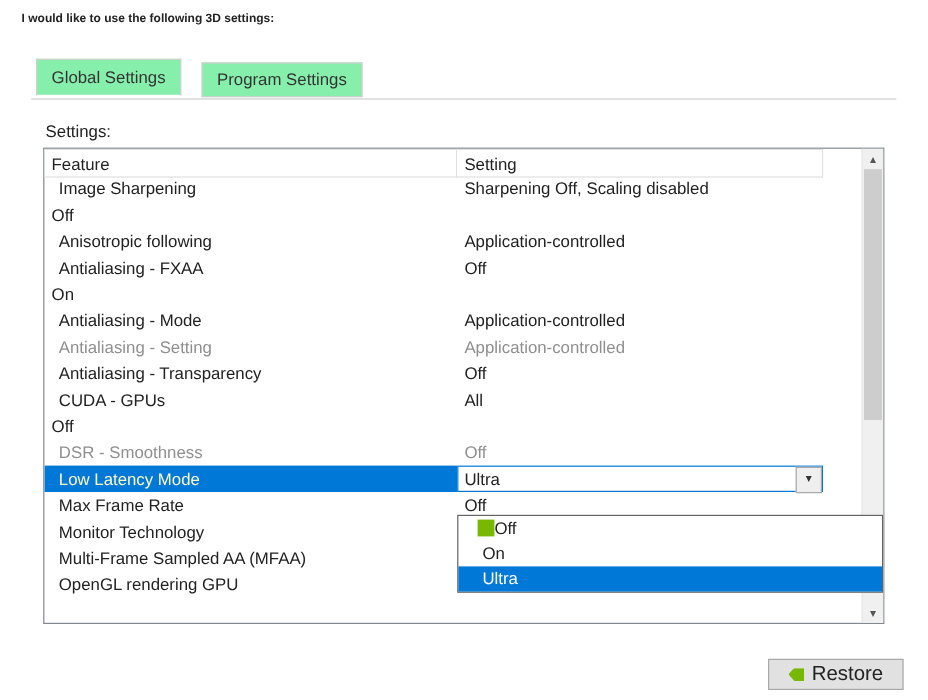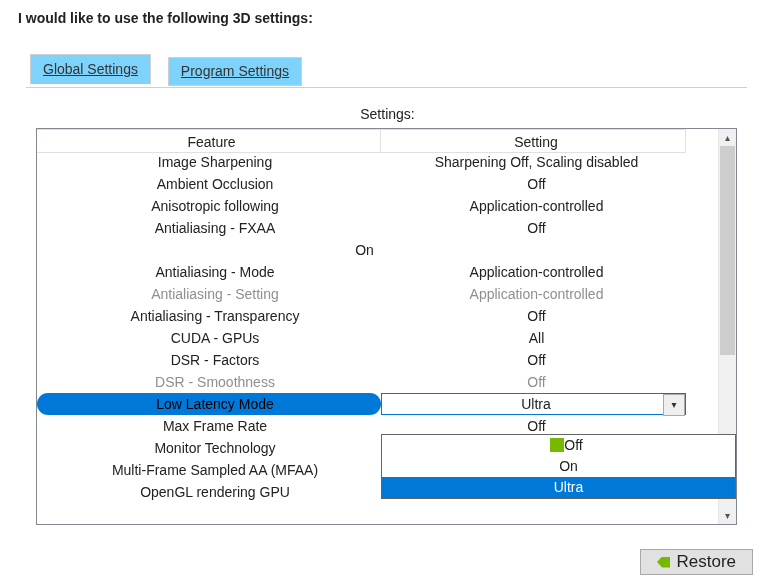--- a/index.html
+++ b/index.html
@@ -1,43 +1,43 @@
 <!DOCTYPE html>
 <html><head>
 <meta charset="utf-8">
 <style>
   html,body{margin:0;padding:0;background:#fff;font-family:"Segoe UI",Tahoma,Arial,sans-serif;font-size:14px;color:#222;}
   .page{width:773px;height:583px;position:relative;box-sizing:border-box;padding:10px 16px 0 16px;}
-  .heading{font-weight:700;font-size:14px;margin:0 0 8px 2px;}
+  .heading{font-weight:700;font-size:10px;margin:0 0 8px 2px;}
   
   .tab-strip{position:relative;height:34px;margin-top:28px;}
   .tab-strip:after{content:"";position:absolute;left:10px;right:10px;bottom:0;height:1px;background:#cfcfcf;z-index:0;}
-  .tab{position:relative;display:inline-block;padding:5px 12px 6px;font-size:14px;background:#7dd3fc;border:1px solid #cfcfcf;border-bottom:1px solid #cfcfcf;margin-left:14px;margin-right:-1px;cursor:pointer;z-index:1;color:#333;top:2px;text-decoration:underline;}
+  .tab{position:relative;display:inline-block;padding:5px 12px 6px;font-size:14px;background:#86efac;border:1px solid #cfcfcf;border-bottom:1px solid #cfcfcf;margin-left:14px;margin-right:-1px;cursor:pointer;z-index:1;color:#333;top:2px;}
   .tab.active{border-bottom-color:#fff;font-weight:400;top:0;padding-top:6px;padding-bottom:7px;z-index:2;}
   
-  .panel{border:0;border-top:0;padding:12px 20px 0 20px;text-align:center;}
+  .panel{border:0;border-top:0;padding:12px 20px 0 20px;}
   .settings-label{margin:6px 0 6px 2px;font-size:14px;}
   .list-wrap{position:relative;border:1px solid #828790;height:395px;display:flex;background:#fff;gap:32px;}
   .list{flex:1;overflow:hidden;}
   .scrollbar{width:17px;background:#f0f0f0;border-left:1px solid #e6e6e6;position:relative;}
   .scroll-up,.scroll-down{position:absolute;left:0;right:0;height:17px;display:flex;align-items:center;justify-content:center;color:#555;font-size:10px;cursor:pointer;}
   .scroll-up{top:0;}
   .scroll-down{bottom:0;}
   .track{position:absolute;left:0;right:0;top:17px;bottom:17px;}
   .thumb{position:absolute;left:1px;right:1px;top:0;height:58%;background:#cdcdcd;}
   
   .row{display:flex;height:22px;line-height:22px;}
   .col-feature{width:344px;box-sizing:border-box;padding-left:6px;white-space:nowrap;}
   .col-setting{flex:1;box-sizing:border-box;padding-left:6px;white-space:nowrap;}
   .hdr .col-feature,.hdr .col-setting{border:1px solid #e0e0e0;border-left:0;padding-left:6px;background:#fff;height:24px;line-height:24px;}
   .hdr .col-feature{border-left:0;}
   .hdr{border-bottom:0;}
   .row .col-feature.indent{padding-left:12px;}
   .row.disabled{color:#8f8f8f;}
-  .row.selected .col-feature{background:#0078d7;color:#000000;border-radius:11px;}
+  .row.selected .col-feature{background:#0078d7;color:#fef9c3;}
   .row.selected .col-setting{background:#fff;border:1px solid #0078d7;box-sizing:border-box;height:22px;line-height:20px;padding-left:5px;position:relative;}
   .combo-btn{position:absolute;top:0;right:0;width:20px;height:20px;border:1px solid #a9a9a9;background:#efefef;display:flex;align-items:center;justify-content:center;cursor:pointer;}
   .combo-btn span{font-size:10px;color:#333;}
   
   .dropdown{position:absolute;top:305px;left:344px;right:0;border:1px solid #646464;background:#fff;z-index:10;}
   .dropdown .opt{height:21px;line-height:21px;padding-left:6px;cursor:pointer;}
   .dropdown .opt.sel{background:#0078d7;color:#fff;padding-left:20px;}
   .dropdown .opt.off{padding-left:16px;position:relative;}
   .nv-swatch-sm{display:inline-block;width:14px;height:14px;background:#76b900;vertical-align:-2px;margin-right:0px;}
   .dropdown .opt.plain{padding-left:20px;}
@@ -66,21 +66,20 @@
         <div class="row hdr">
           <div class="col-feature">Feature</div>
           <div class="col-setting">Setting</div>
         </div>
 
         <div class="row">
           <div class="col-feature indent">Image Sharpening</div>
           <div class="col-setting">Sharpening Off, Scaling disabled</div>
         </div>
         <div class="row">
-          <div class="col-feature indent">Ambient Occlusion</div>
           <div class="col-setting">Off</div>
         </div>
         <div class="row">
           <div class="col-feature indent">Anisotropic following</div>
           <div class="col-setting">Application-controlled</div>
         </div>
         <div class="row">
           <div class="col-feature indent">Antialiasing - FXAA</div>
           <div class="col-setting">Off</div>
         </div>
@@ -97,21 +96,20 @@
         </div>
         <div class="row">
           <div class="col-feature indent">Antialiasing - Transparency</div>
           <div class="col-setting">Off</div>
         </div>
         <div class="row">
           <div class="col-feature indent">CUDA - GPUs</div>
           <div class="col-setting">All</div>
         </div>
         <div class="row">
-          <div class="col-feature indent">DSR - Factors</div>
           <div class="col-setting">Off</div>
         </div>
         <div class="row disabled">
           <div class="col-feature indent">DSR - Smoothness</div>
           <div class="col-setting">Off</div>
         </div>
         <div class="row selected">
           <div class="col-feature indent">Low Latency Mode</div>
           <div class="col-setting">
             <span>Ultra</span>

